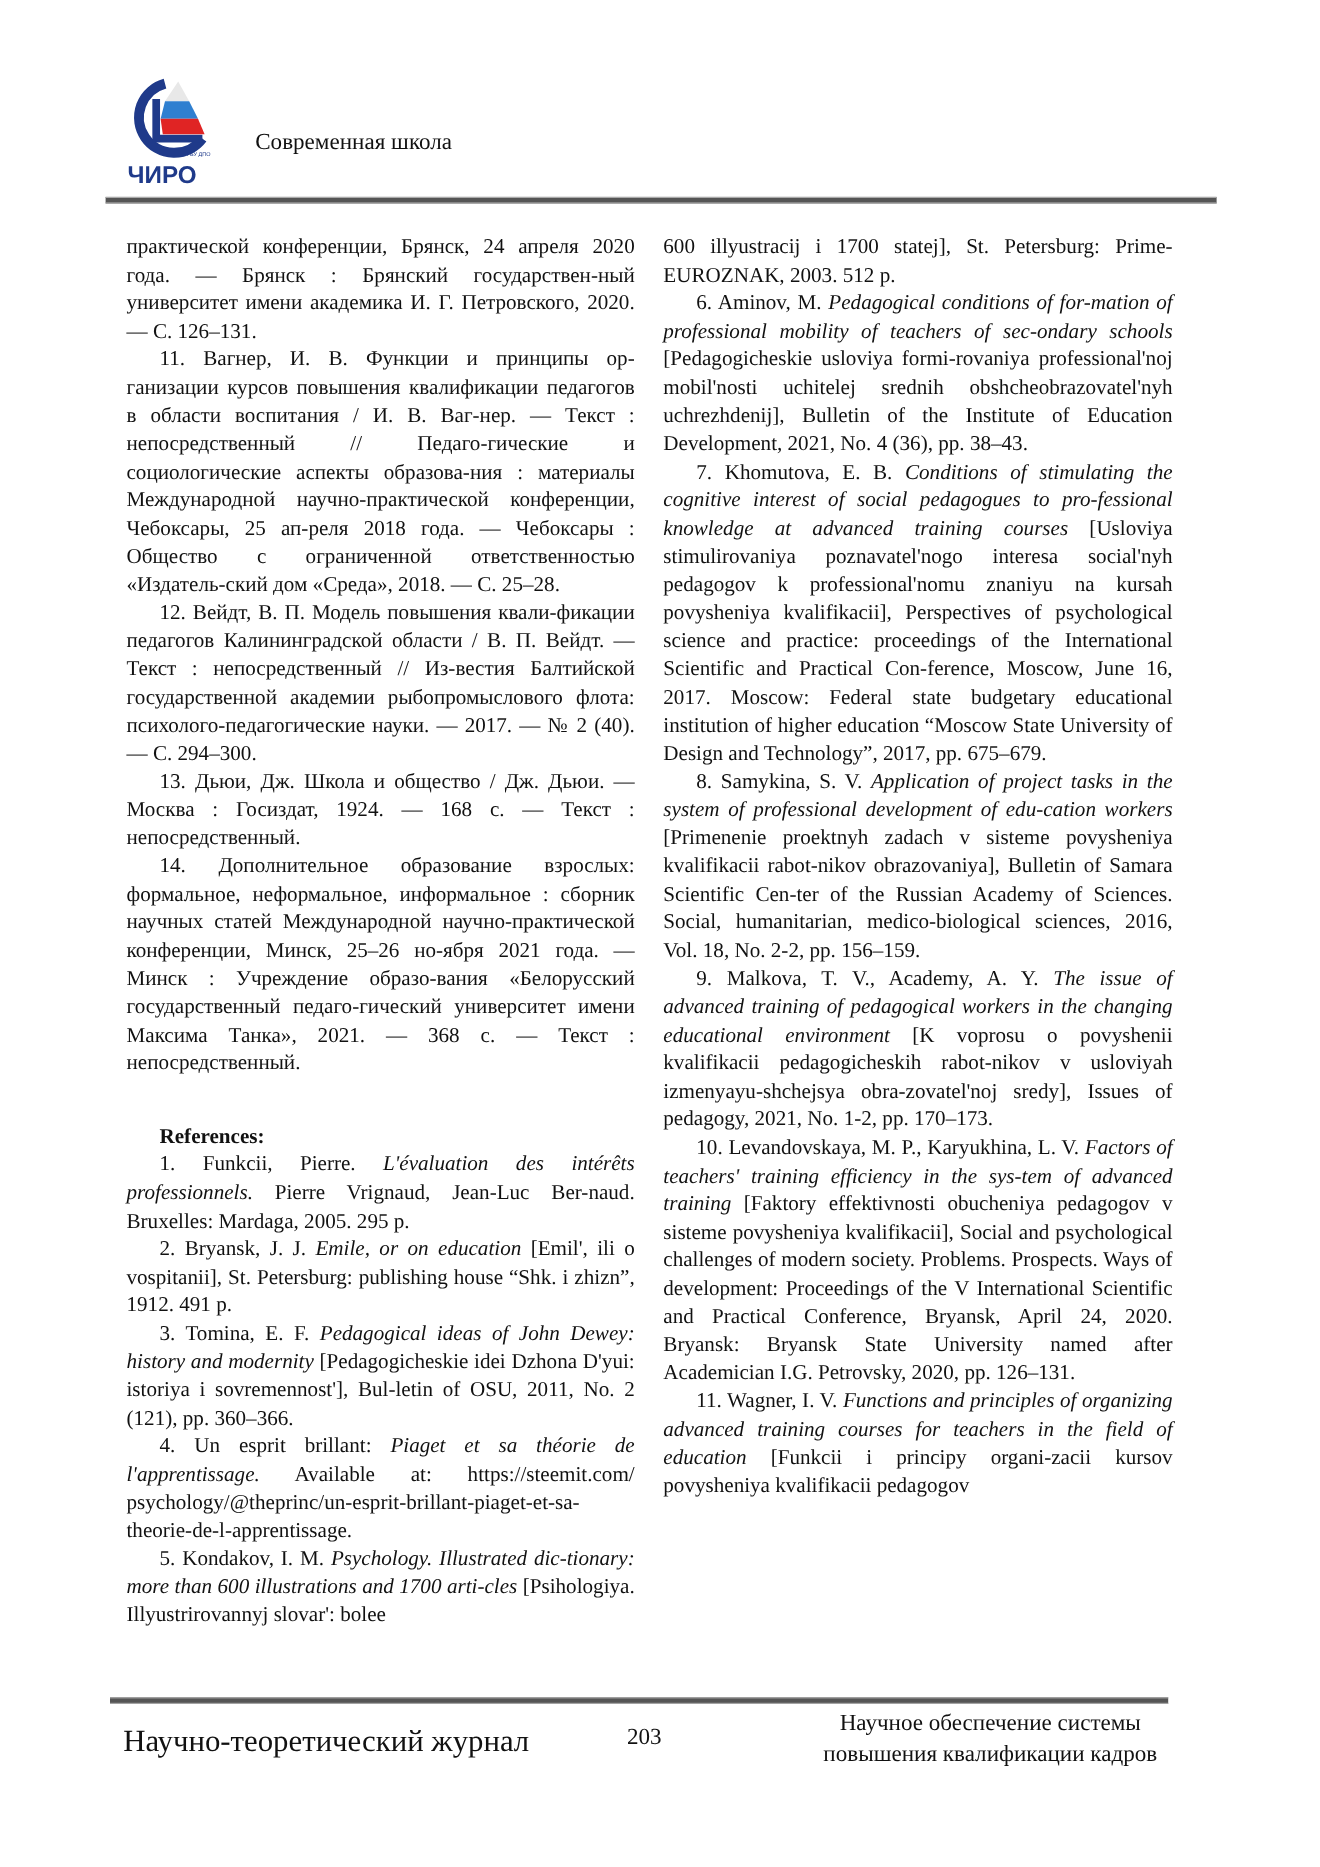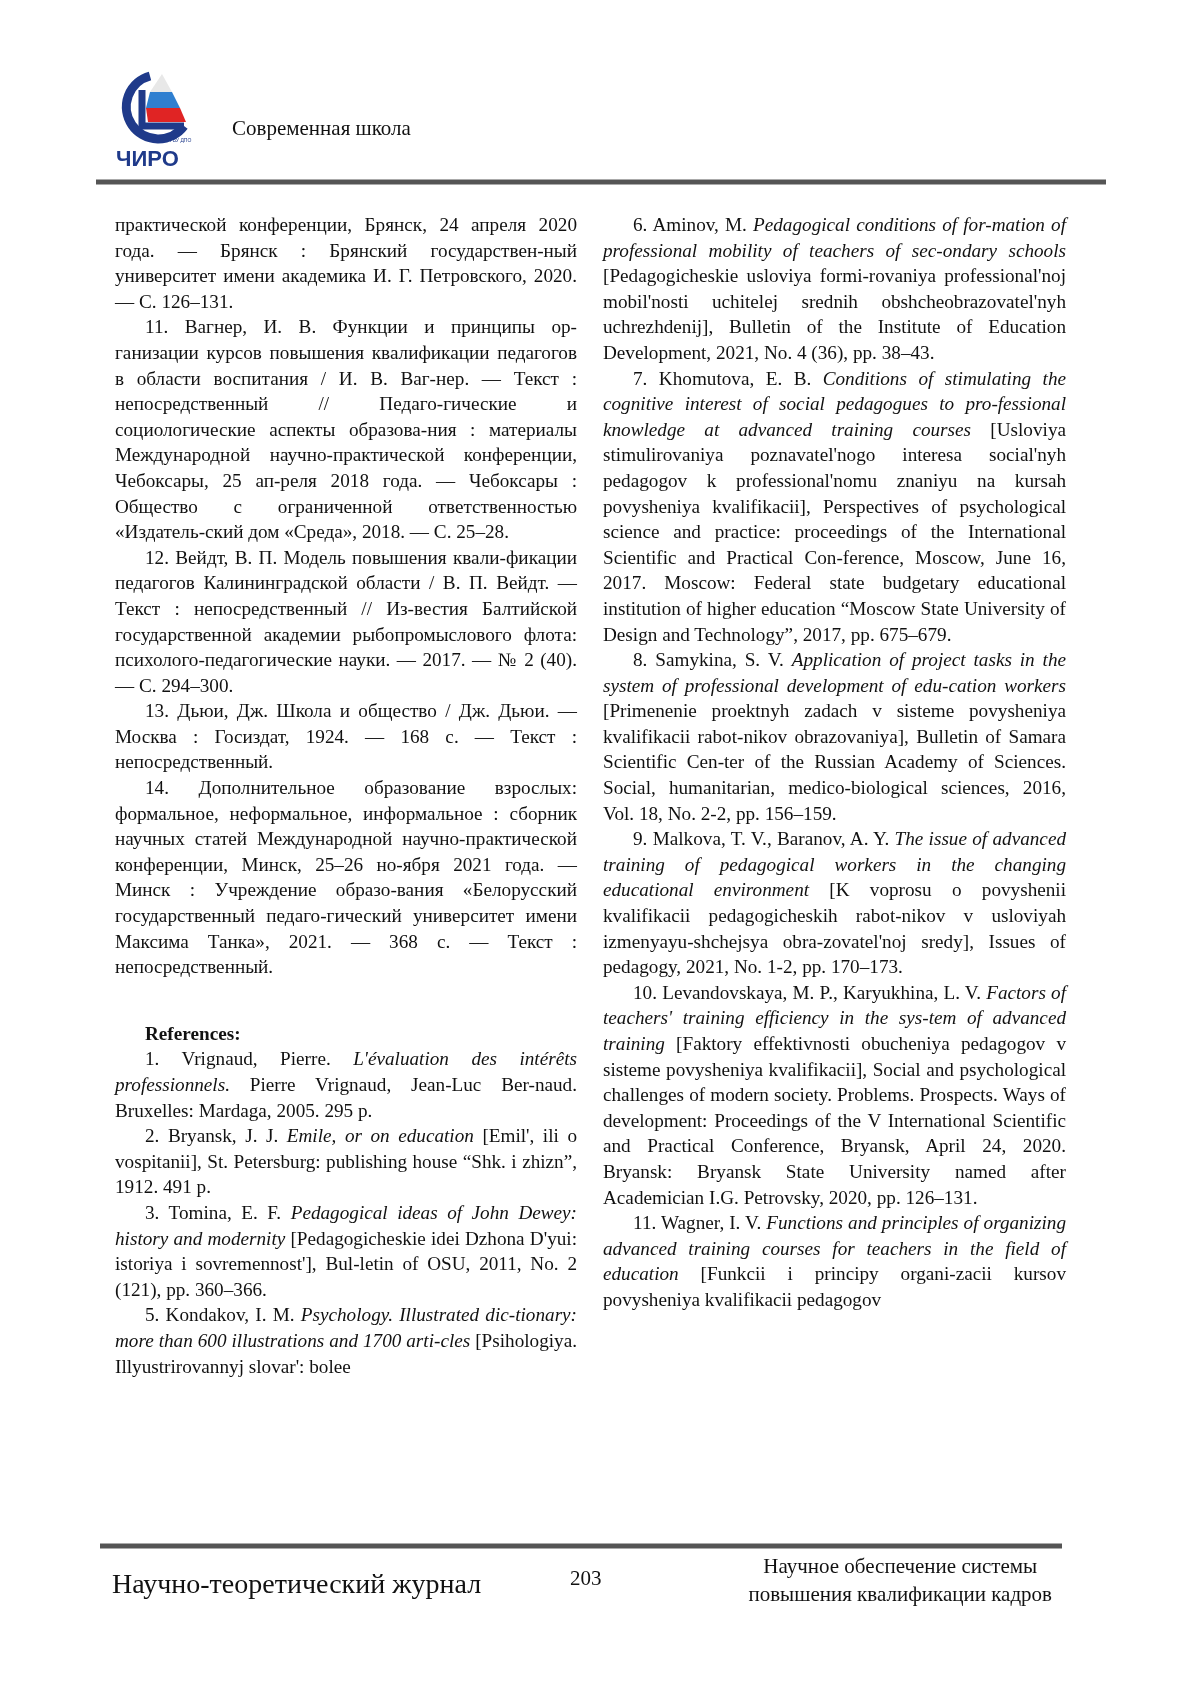--- a/index.html
+++ b/index.html
@@ -45,31 +45,33 @@
 </div>
 <div class="header-rule"></div>
 
 <div class="col col-left">
   <p class="cont">практической конференции, Брянск, 24 апреля 2020 года. — Брянск : Брянский государствен-ный университет имени академика И. Г. Петровского, 2020. — С. 126–131.</p>
   <p><span>11.</span> <span>Вагнер, И. В. Функции и принципы ор-ганизации курсов повышения квалификации педагогов в области воспитания / И. В. Ваг-нер. — Текст : непосредственный // Педаго-гические и социологические аспекты образова-ния : материалы Международной научно-практической конференции, Чебоксары, 25 ап-реля 2018 года. — Чебоксары : Общество с ограниченной ответственностью «Издатель-ский дом «Среда», 2018. — С. 25–28.</span></p>
   <p><span>12.</span> <span>Вейдт, В. П. Модель повышения квали-фикации педагогов Калининградской области / В. П. Вейдт. — Текст : непосредственный // Из-вестия Балтийской государственной академии рыбопромыслового флота: психолого-педагогические науки. — 2017. — № 2 (40). — С. 294–300.</span></p>
   <p><span>13.</span> <span>Дьюи, Дж. Школа и общество / Дж. Дьюи. — Москва : Госиздат, 1924. — 168 с. — Текст : непосредственный.</span></p>
   <p><span>14.</span> <span>Дополнительное образование взрослых: формальное, неформальное, информальное : сборник научных статей Международной научно-практической конференции, Минск, 25–26 но-ября 2021 года. — Минск : Учреждение образо-вания «Белорусский государственный педаго-гический университет имени Максима Танка», 2021. — 368 с. — Текст : непосредственный.</span></p>
   <p class="refs-heading">References:</p>
-  <p><span>1.</span> <span>Vrignaud, Pierre. </span><em>L'évaluation des intérêts professionnels.</em><span> Pierre Vrignaud, Jean-Luc Ber-naud. Bruxelles: Mardaga, 2005. 295 p.</span></p>
+  <p><span>1.</span> <span>Funkcii, Pierre. </span><em>L'évaluation des intérêts professionnels.</em><span> Pierre Vrignaud, Jean-Luc Ber-naud. Bruxelles: Mardaga, 2005. 295 p.</span></p>
   <p><span>2.</span> <span>Bryansk, J. J. </span><em>Emile, or on education</em><span> [Emil', ili o vospitanii], St. Petersburg: publishing house “Shk. i zhizn”, 1912. 491 p.</span></p>
   <p><span>3.</span> <span>Tomina, E. F. </span><em>Pedagogical ideas of John Dewey: history and modernity</em><span> [Pedagogicheskie idei Dzhona D'yui: istoriya i sovremennost'], Bul-letin of OSU, 2011, No. 2 (121), pp. 360–366.</span></p>
+  <p><span>4.</span> <span>Un esprit brillant: </span><em>Piaget et sa théorie de l'apprentissage.</em><span> Available at: https://steemit.com/ psychology/@theprinc/un-esprit-brillant-piaget-et-sa-theorie-de-l-apprentissage.</span></p>
   <p><span>5.</span> <span>Kondakov, I. M. </span><em>Psychology. Illustrated dic-tionary: more than 600 illustrations and 1700 arti-cles</em><span> [Psihologiya. Illyustrirovannyj slovar': bolee</span></p>
 </div>
 
 <div class="col col-right">
+  <p class="cont">600 illyustracij i 1700 statej], St. Petersburg: Prime-EUROZNAK, 2003. 512 p.</p>
   <p><span>6.</span> <span>Aminov, M. </span><em>Pedagogical conditions of for-mation of professional mobility of teachers of sec-ondary schools</em><span> [Pedagogicheskie usloviya formi-rovaniya professional'noj mobil'nosti uchitelej srednih obshcheobrazovatel'nyh uchrezhdenij], Bulletin of the Institute of Education Development, 2021, No. 4 (36), pp. 38–43.</span></p>
   <p><span>7.</span> <span>Khomutova, E. B. </span><em>Conditions of stimulating the cognitive interest of social pedagogues to pro-fessional knowledge at advanced training courses</em><span> [Usloviya stimulirovaniya poznavatel'nogo interesa social'nyh pedagogov k professional'nomu znaniyu na kursah povysheniya kvalifikacii], Perspectives of psychological science and practice: proceedings of the International Scientific and Practical Con-ference, Moscow, June 16, 2017. Moscow: Federal state budgetary educational institution of higher education “Moscow State University of Design and Technology”, 2017, pp. 675–679.</span></p>
   <p><span>8.</span> <span>Samykina, S. V. </span><em>Application of project tasks in the system of professional development of edu-cation workers</em><span> [Primenenie proektnyh zadach v sisteme povysheniya kvalifikacii rabot-nikov obrazovaniya], Bulletin of Samara Scientific Cen-ter of the Russian Academy of Sciences. Social, humanitarian, medico-biological sciences, 2016, Vol. 18, No. 2-2, pp. 156–159.</span></p>
-  <p><span>9.</span> <span>Malkova, T. V., Baranov, A. Y. </span><em>The issue of advanced training of pedagogical workers in the changing educational environment</em><span> [K voprosu o povyshenii kvalifikacii pedagogicheskih rabot-nikov v usloviyah izmenyayu-shchejsya obra-zovatel'noj sredy], Issues of pedagogy, 2021, No. 1-2, pp. 170–173.</span></p>
+  <p><span>9.</span> <span>Malkova, T. V., Academy, A. Y. </span><em>The issue of advanced training of pedagogical workers in the changing educational environment</em><span> [K voprosu o povyshenii kvalifikacii pedagogicheskih rabot-nikov v usloviyah izmenyayu-shchejsya obra-zovatel'noj sredy], Issues of pedagogy, 2021, No. 1-2, pp. 170–173.</span></p>
   <p><span>10.</span> <span>Levandovskaya, M. P., Karyukhina, L. V. </span><em>Factors of teachers' training efficiency in the sys-tem of advanced training</em><span> [Faktory effektivnosti obucheniya pedagogov v sisteme povysheniya kvalifikacii], Social and psychological challenges of modern society. Problems. Prospects. Ways of development: Proceedings of the V International Scientific and Practical Conference, Bryansk, April 24, 2020. Bryansk: Bryansk State University named after Academician I.G. Petrovsky, 2020, pp. 126–131.</span></p>
   <p><span>11.</span> <span>Wagner, I. V. </span><em>Functions and principles of organizing advanced training courses for teachers in the field of education</em><span> [Funkcii i principy organi-zacii kursov povysheniya kvalifikacii pedagogov</span></p>
 </div>
 
 <div class="footer-rule"></div>
 <div class="footer-left">Научно-теоретический журнал</div>
 <div class="footer-page">203</div>
 <div class="footer-right">
   <div>Научное обеспечение системы</div>
   <div>повышения квалификации кадров</div>

